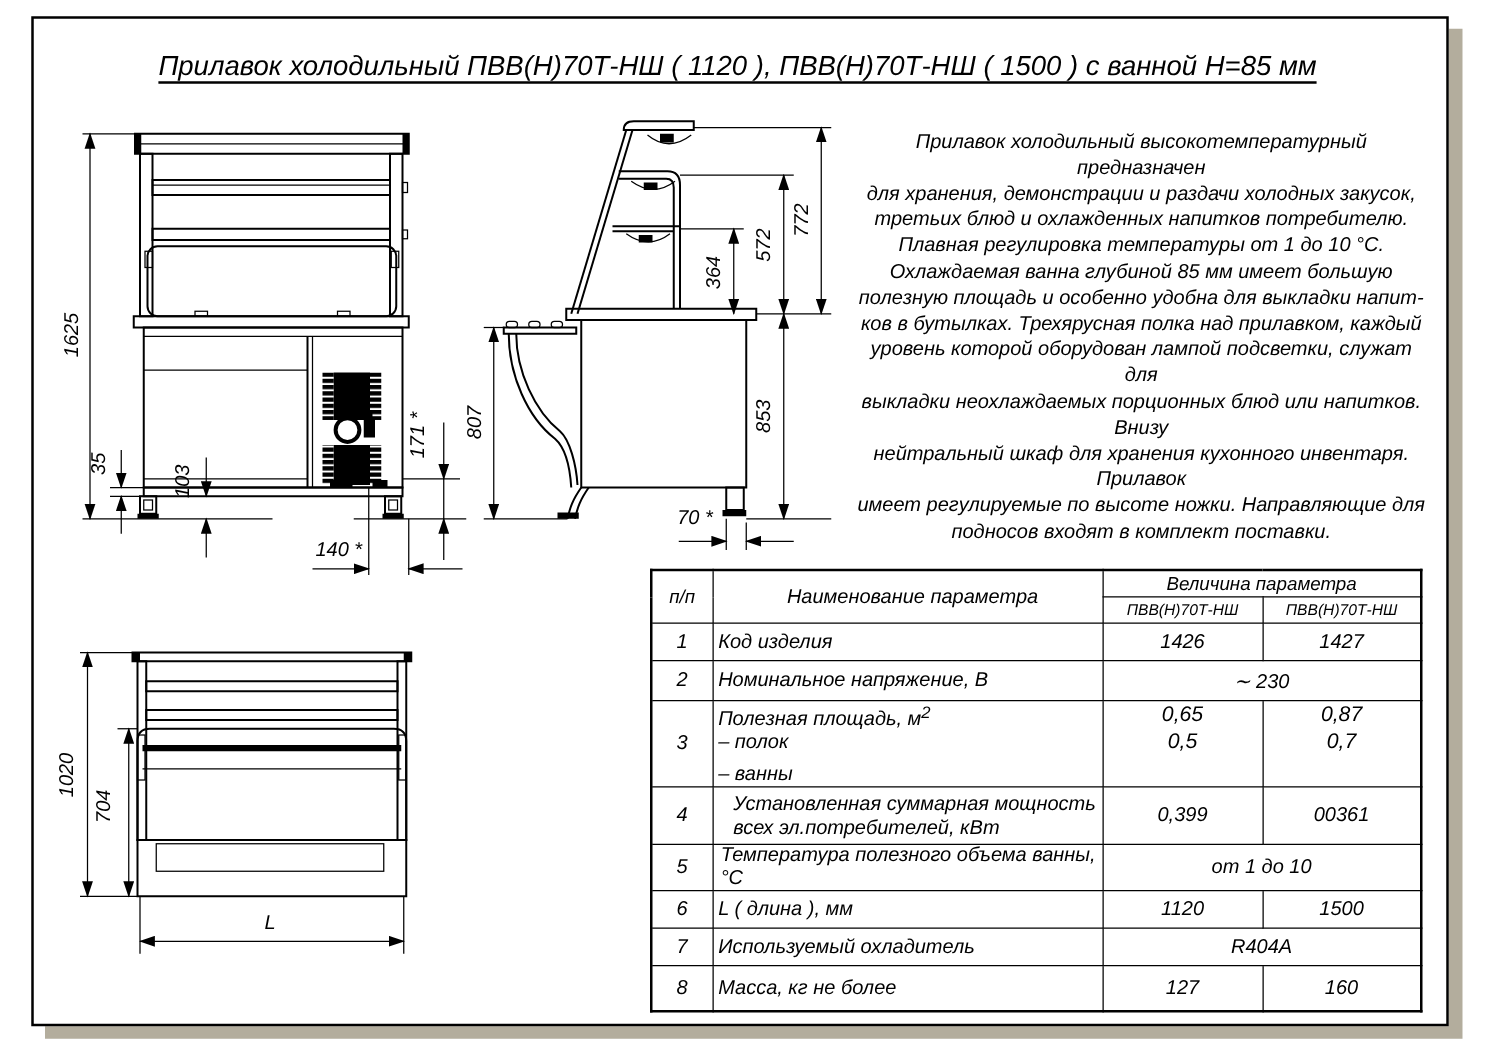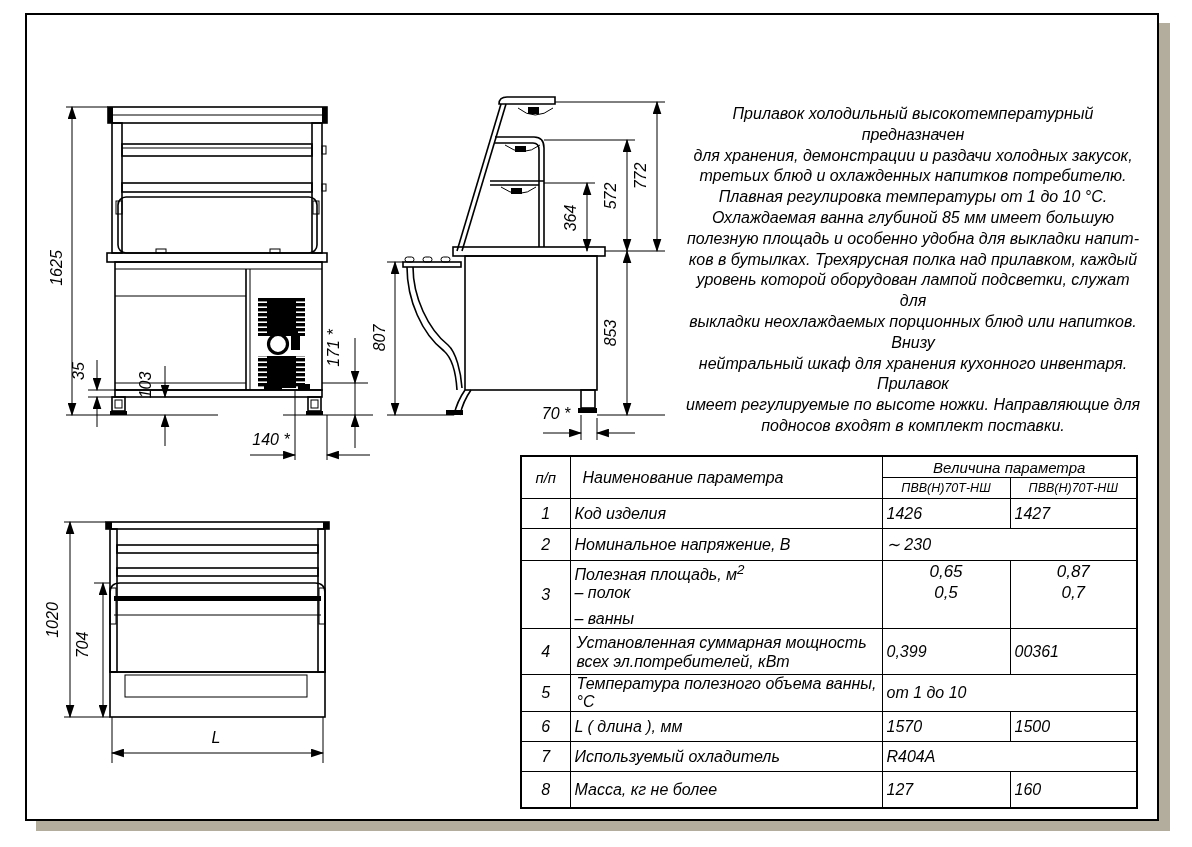--- a/index.html
+++ b/index.html
@@ -18,41 +18,44 @@
   svg .th{stroke:#000;fill:none;stroke-width:1;}
   svg .fl{fill:#000;stroke:none;}
   svg .dim{stroke:#000;fill:none;stroke-width:1;}
   svg text{font-family:"Liberation Sans",sans-serif;font-style:italic;font-size:16px;fill:#000;}
   
   .paramtable{position:absolute;left:500px;top:455px;border-collapse:collapse;table-layout:fixed;
               width:616px;font-style:italic;color:#000;margin-left:20px;}
   .paramtable td{border:1.4px solid #000;padding:0 4px;font-size:16px;vertical-align:middle;}
   .paramtable{border:2.5px solid #000;}
   .c-num{text-align:center;}
-  .c-val{text-align:left;font-size:17px;}
+  .c-val{text-align:center;font-size:17px;}
   .hA td{font-size:15px;text-align:center;height:20px;}
   .hB td{font-size:12.5px;text-align:center;height:20px;}
   .r-std{height:30px;}
   .r-2{height:32px;}
   .r-3{height:59px;}
   .r-4{height:46px;}
   .r-8{height:36px;}
   .lbl{padding-left:12px;}
   .pre{white-space:pre-line;line-height:19px;}
   .small-lbl{font-size:14.5px;}
   .r3lab div{line-height:18px;}
   .r3vals{padding-top:16px;}
   .r3vals div{line-height:21px;text-align:center;font-size:17px;}
 </style>
 </head>
 <body>
 
 <div id="stage">
   <div class="sheet"></div>
 
+  <div class="title">
+    <span>Прилавок холодильный ПВВ(Н)70Т-НШ  ( 1120 ),  ПВВ(Н)70Т-НШ   ( 1500 )   с ванной Н=85 мм</span>
+  </div>
 
   <div class="desc">Прилавок холодильный высокотемпературный предназначен
 для хранения, демонстрации и раздачи холодных закусок,
 третьих блюд и охлажденных напитков потребителю.
 Плавная регулировка температуры от 1 до 10 °С.
 Охлаждаемая ванна глубиной 85 мм имеет большую
 полезную площадь и особенно удобна для выкладки напит-
 ков в бутылках. Трехярусная полка над прилавком, каждый
 уровень которой оборудован лампой подсветки, служат для
 выкладки неохлаждаемых порционных блюд или напитков. Внизу
@@ -268,21 +271,21 @@
   <table class="paramtable">
     <colgroup>
         <col style="width:49px">
         <col style="width:312px">
         <col style="width:128px">
         <col style="width:127px">
       </colgroup>
     <tbody>
       <tr class="hA">
         <td rowspan="2" class="c-num">п/п</td>
-        <td rowspan="2" style="text-align:left;padding-left:12px;font-size:16px;">Наименование параметра</td>
+        <td rowspan="2" style="text-align:center;padding-left:12px;font-size:16px;">Наименование параметра</td>
         <td colspan="2">Величина параметра</td>
       </tr>
       <tr class="hB">
         <td>ПВВ(Н)70Т-НШ</td>
         <td>ПВВ(Н)70Т-НШ</td>
       </tr>
 
       <tr class="r-std">
         <td class="c-num">1</td>
         <td class="lbl">Код изделия</td>
@@ -308,36 +311,36 @@
           <div>0,5</div>
         </td>
         <td class="r3vals" style="vertical-align:top;">
           <div>0,87</div>
           <div>0,7</div>
         </td>
       </tr>
 
       <tr class="r-4">
         <td class="c-num">4</td>
-        <td class="lbl pre" style="padding-left:6px">Установленная суммарная мощность
+        <td class="lbl pre" style="padding-left:16px">Установленная суммарная мощность
 всех эл.потребителей, кВт</td>
         <td class="c-val">0,399</td>
         <td class="c-val">00361</td>
       </tr>
 
       <tr class="r-2">
         <td class="c-num">5</td>
         <td class="lbl small-lbl" style="padding-left:6px">Температура полезного объема ванны, °С</td>
         <td class="c-val" colspan="2">от 1 до 10</td>
       </tr>
 
       <tr class="r-std">
         <td class="c-num">6</td>
         <td class="lbl">L ( длина ), мм</td>
-        <td class="c-val">1570</td>
+        <td class="c-val">1120</td>
         <td class="c-val">1500</td>
       </tr>
 
       <tr class="r-std">
         <td class="c-num">7</td>
         <td class="lbl">Используемый охладитель</td>
         <td class="c-val" colspan="2">R404A</td>
       </tr>
 
       <tr class="r-8">

